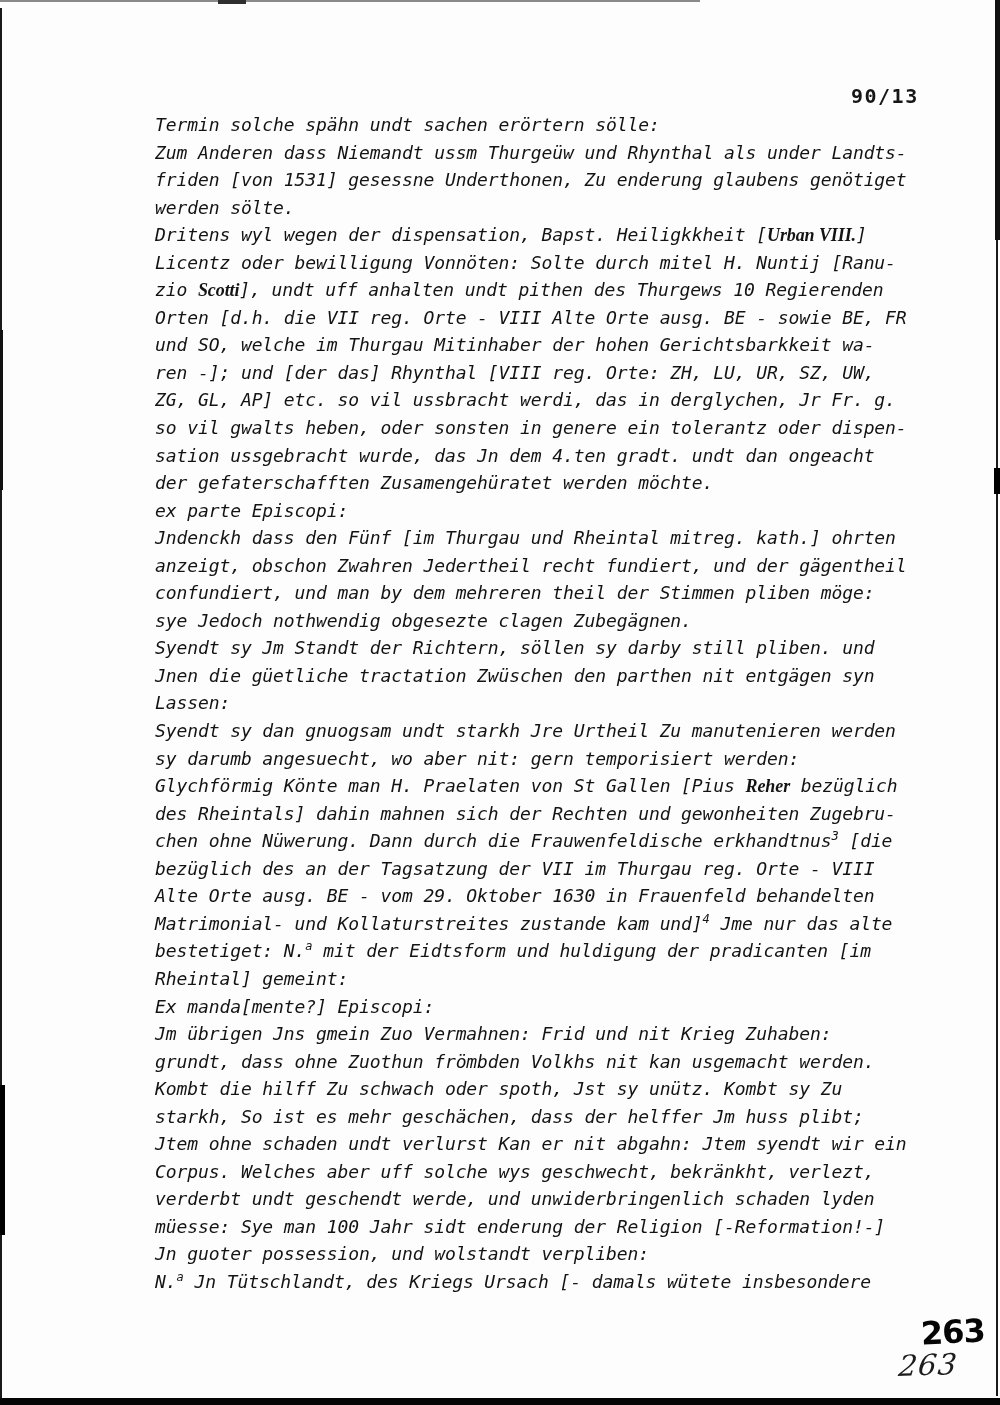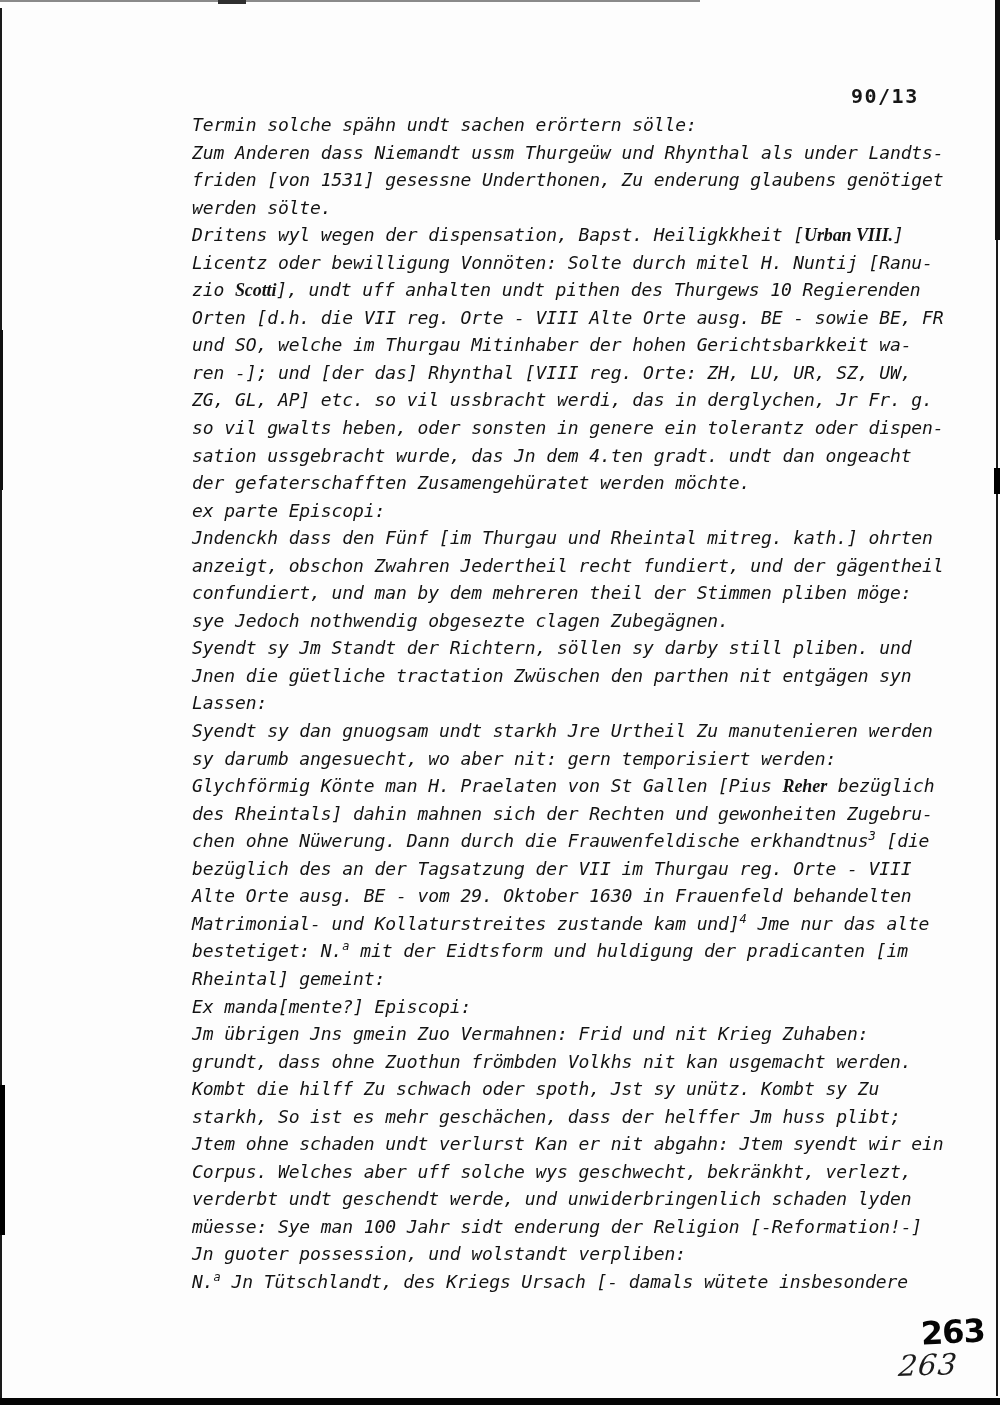--- a/index.html
+++ b/index.html
@@ -7,21 +7,21 @@
     position:relative; width:1000px; height:1405px;
     background:#fdfdfd; overflow:hidden;
     font-family:"DejaVu Sans Mono", monospace;
   }
   
   .body-text {
     position:absolute; left:155px; top:111px; width:810px;
     font-size:18px; line-height:27.55px; font-style:italic;
     color:#131313; white-space:pre; letter-spacing:-0.1px;
   }
-  .body-text .line { height:27.55px;margin-left:37px; }
+  .body-text .line { height:27.55px; }
   .body-text .b { font-weight:bold;font-family:Liberation Serif, serif; }
   .body-text .sup {
     font-size:12px; position:relative; top:-7px; letter-spacing:0;
   }
   
   .page-number {
     position:absolute; left:851px; top:84px;
     font-size:20px; font-weight:bold; font-style:normal;
     letter-spacing:1.5px; color:#161616;
   }

